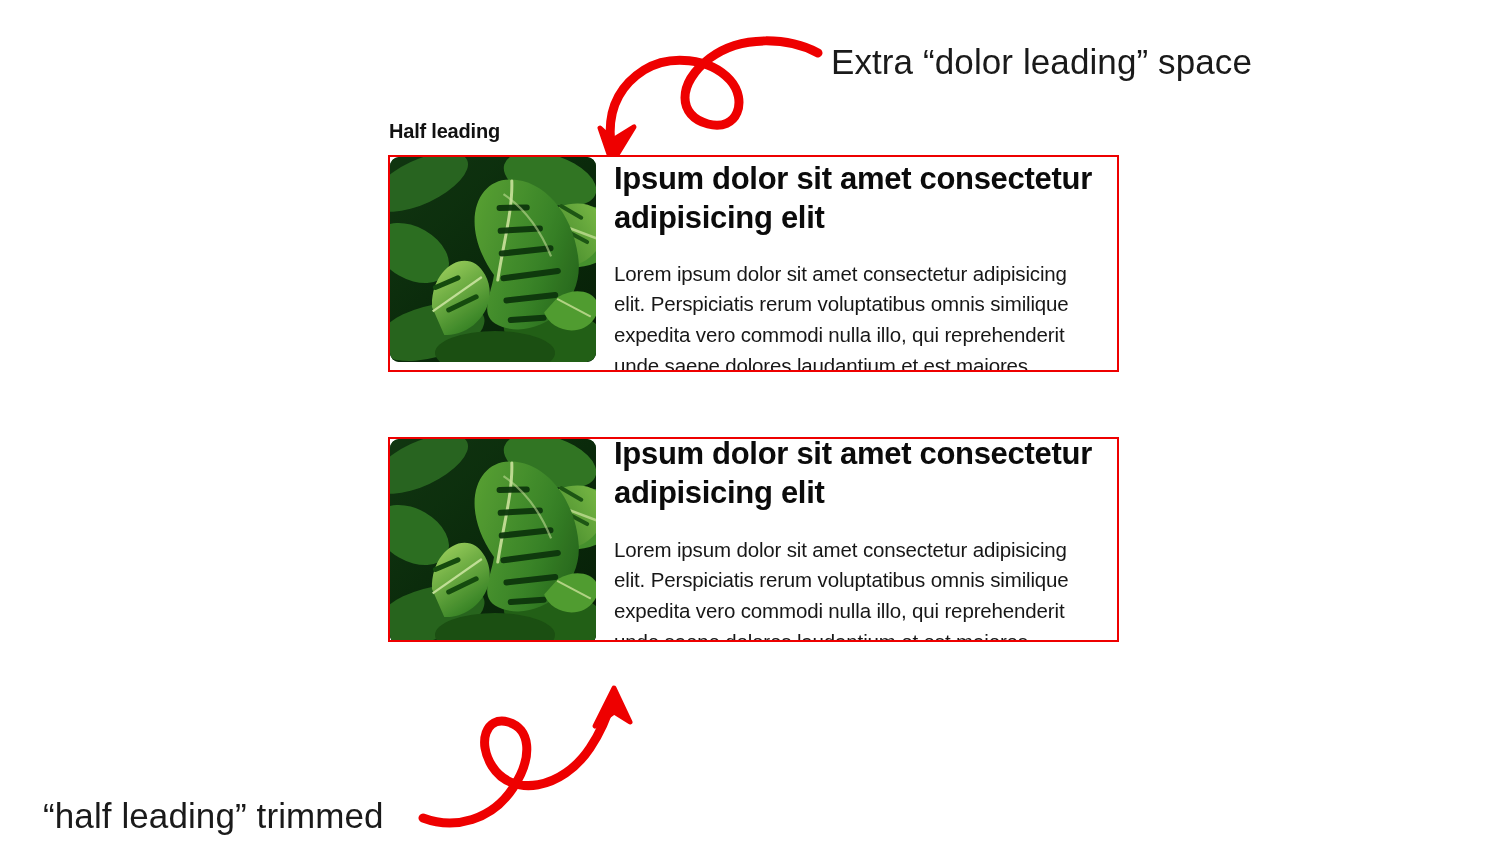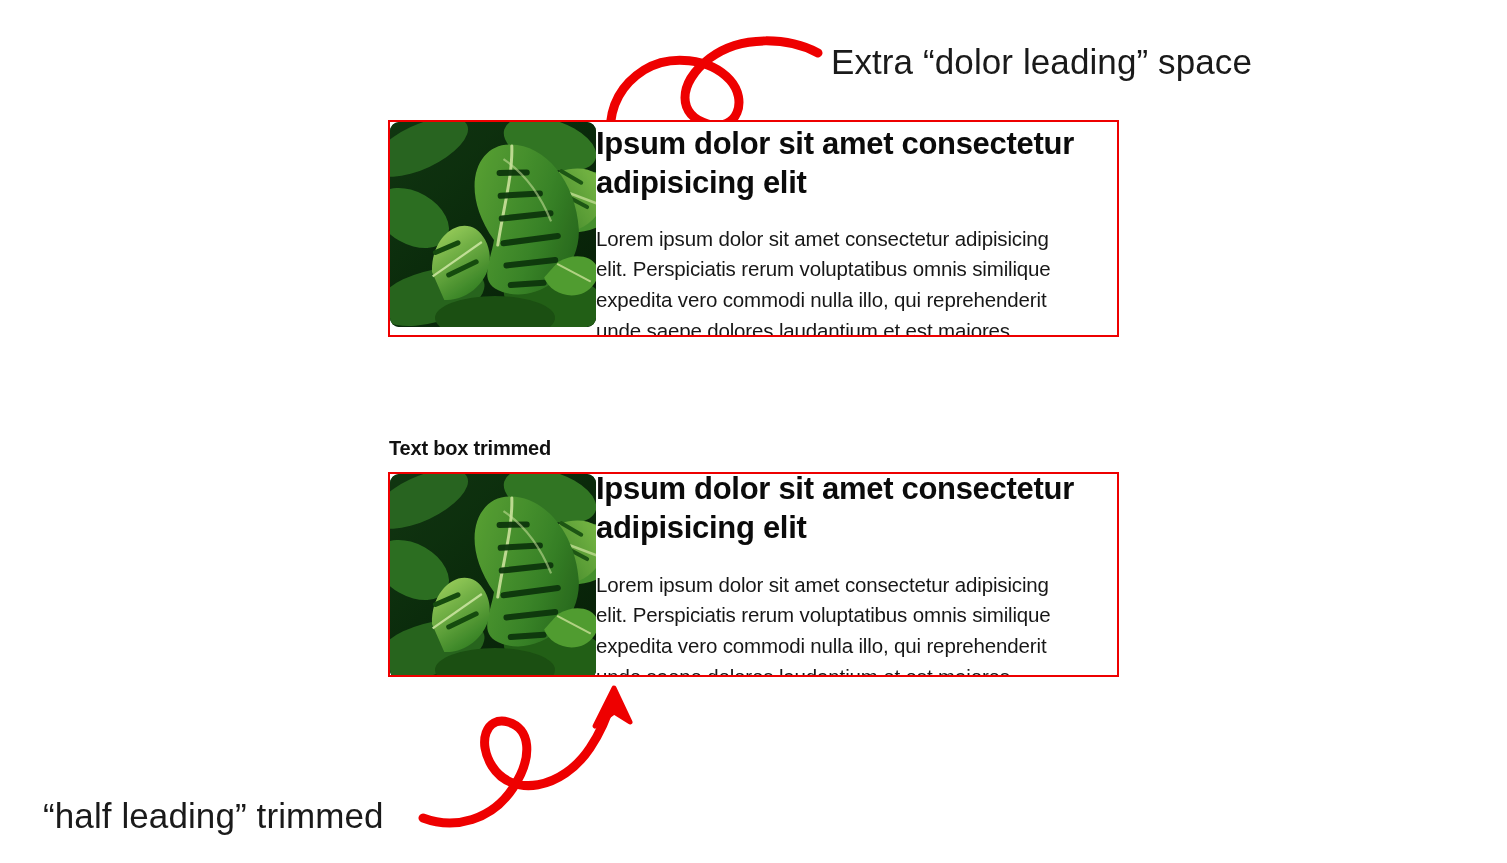--- a/index.html
+++ b/index.html
@@ -73,21 +73,21 @@
     height: 205px;
     border-radius: 9px;
     overflow: hidden;
     position: relative;
     background: #0d3d10;
   }
   .thumb svg { display: block; width: 206px; height: 205px; }
 
   .card-text {
     flex: 1 1 auto;
-    padding-left: 0;
+    padding-left: 18px;
     padding-right: 10px;
     min-width: 0;
   }
   
   #card-half-leading .card-text { padding-top: 2px; }
   
   #card-trimmed .card-text { padding-top: 0px; }
 
   .card-heading {
     margin: 0;
@@ -138,20 +138,21 @@
     <path d="M 614 688 L 630 722 L 614 712 L 595 726 Z" fill="#ee0000" stroke="#ee0000" stroke-width="5" stroke-linejoin="round"></path>
   </g>
 </svg>
 
 <div class="callout" id="callout-top">Extra “dolor leading” space</div>
 
 <div class="callout" id="callout-bottom">“half leading” trimmed</div>
 
 <div class="demo-block" id="block-half-leading">
 
+  <div class="block-label">Half leading</div>
 
   <div class="card" id="card-half-leading">
 
     <div class="thumb">
       <svg viewBox="0 0 206 205" xmlns="http://www.w3.org/2000/svg" aria-hidden="true">
         <defs>
           <linearGradient id="bgA" x1="0" y1="0" x2="1" y2="1">
             <stop offset="0%" stop-color="#123a12"></stop>
             <stop offset="50%" stop-color="#0b2d0c"></stop>
             <stop offset="100%" stop-color="#082208"></stop>
@@ -232,21 +233,20 @@
 
     <div class="card-text">
       <h2 class="card-heading">Ipsum dolor sit amet consectetur adipisicing elit</h2>
       <p class="card-body">Lorem ipsum dolor sit amet consectetur adipisicing elit. Perspiciatis rerum voluptatibus omnis similique expedita vero commodi nulla illo, qui reprehenderit unde saepe dolores laudantium et est maiores excepturi delectus ut.</p>
     </div>
   </div>
 </div>
 
 <div class="demo-block" id="block-trimmed">
 
-  <div class="block-label">Text box trimmed</div>
 
   <div class="card" id="card-trimmed">
 
     <div class="thumb">
       <svg viewBox="0 0 206 205" xmlns="http://www.w3.org/2000/svg" aria-hidden="true">
         <defs>
           <clipPath id="clipB">
               <rect x="0" y="0" width="206" height="205" rx="9"></rect>
             </clipPath>
         </defs>

